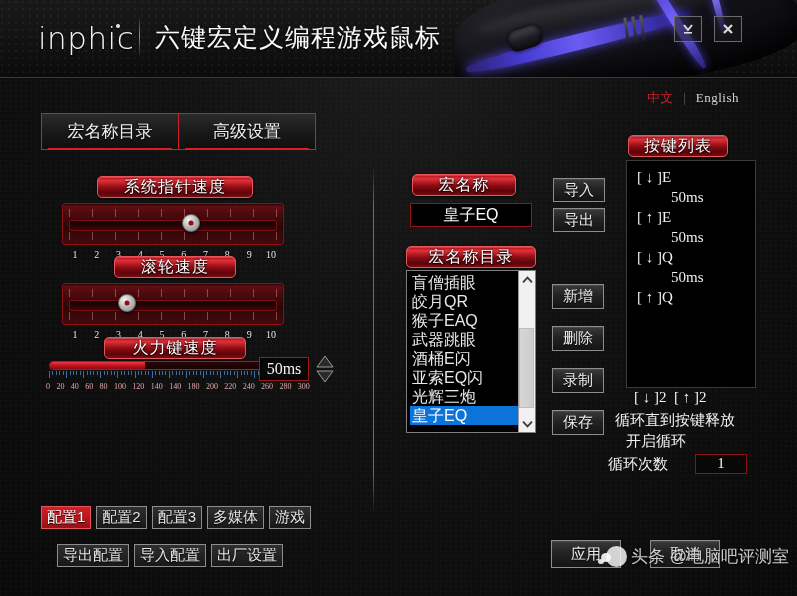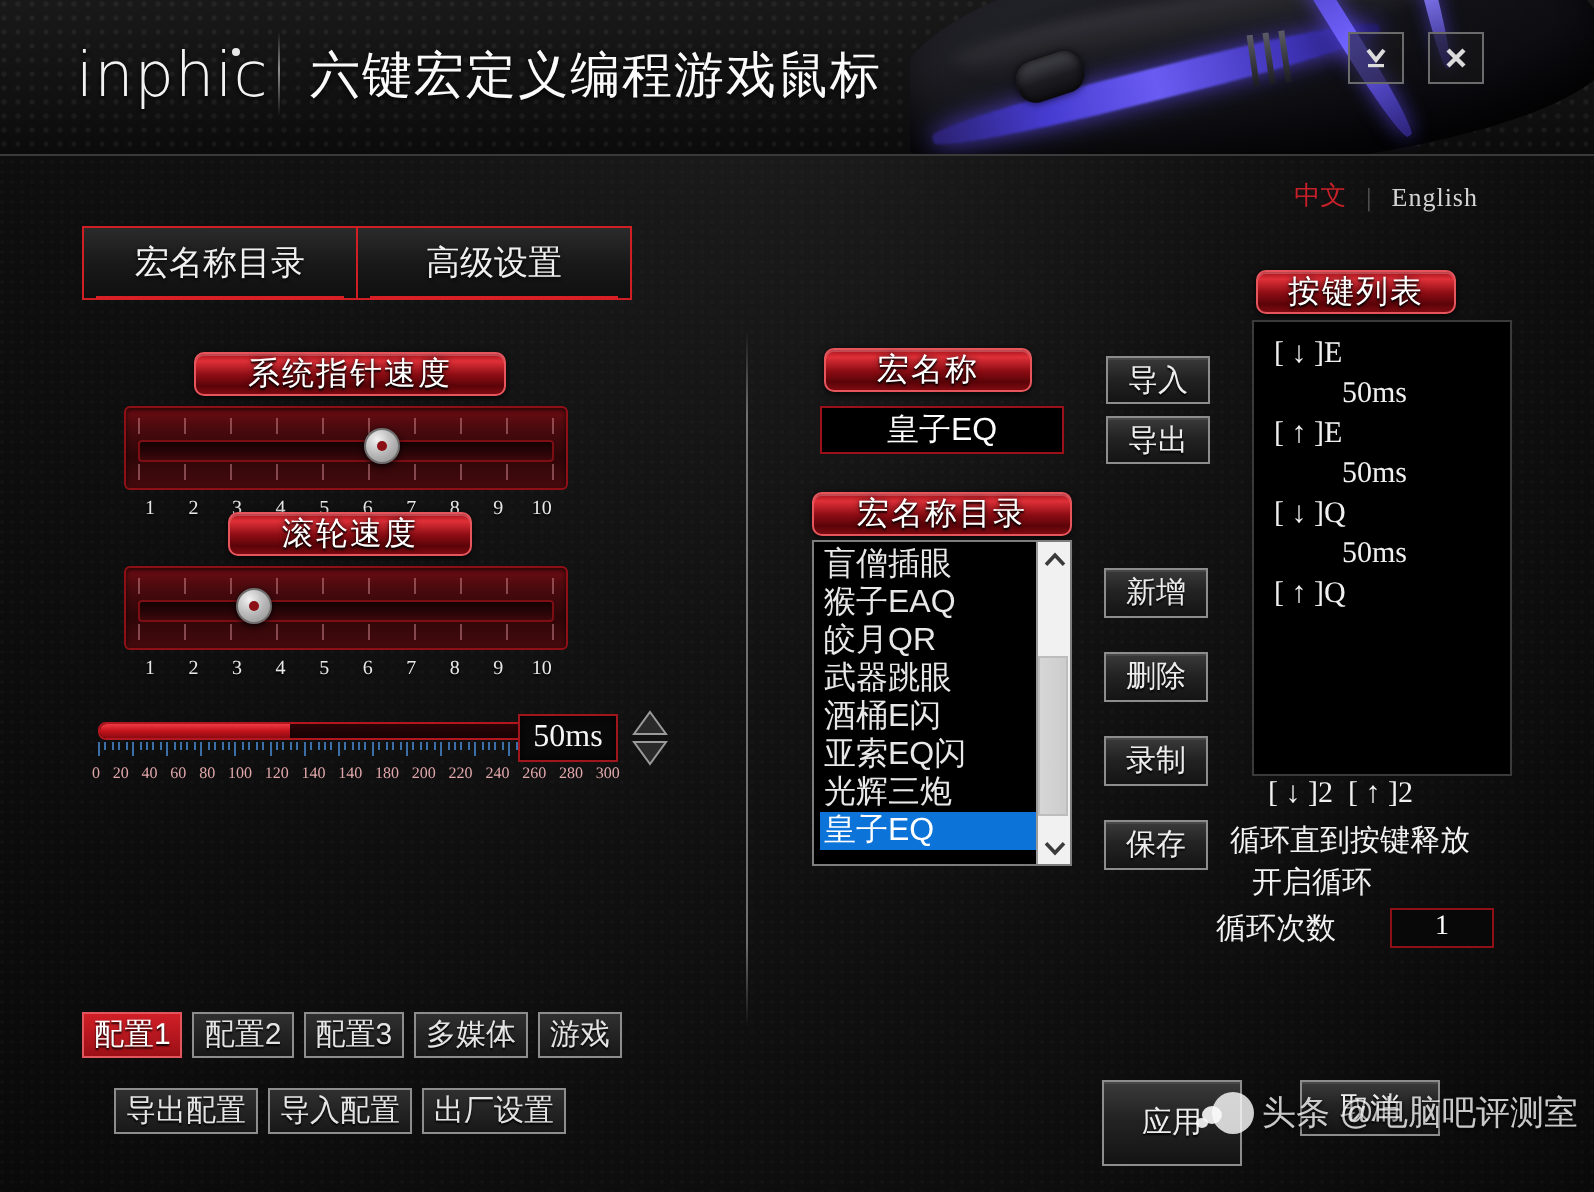--- a/index.html
+++ b/index.html
@@ -112,21 +112,21 @@
     background: rgba(25,25,25,.55);
     display:flex; align-items:center; justify-content:center;
     color: #d8d8d8; cursor: pointer;
   }
   .win-btn svg { display:block; }
 
   
   .lang {
     position:absolute; right: 58px; top: 89px;
     font-size: 13px; color: #cfcfcf;
-    display:flex; align-items:flex-end; gap: 10px;
+    display:flex; align-items:center; gap: 10px;
     font-family: "Liberation Serif", serif;
   }
   .lang .zh { color: #c8202a; cursor:pointer; }
   .lang .bar { color: #5c5c5c; }
   .lang .en { color: #d4d4d4; cursor:pointer; letter-spacing:.5px; }
 
   
   .tabs {
     position:absolute; left: 41px; top: 113px;
     width: 275px; height: 37px;
@@ -478,20 +478,23 @@
       <span>4</span>
       <span>5</span>
       <span>6</span>
       <span>7</span>
       <span>8</span>
       <span>9</span>
       <span>10</span>
     </div>
   </div>
 
+  <div class="pill" style="position:absolute;left:104px;top:337px;width:142px;height:22px;">
+    <span>火力键速度</span>
+  </div>
 
   <div class="fire-bar" style="left:49px;top:361px;width:258px;">
     <div class="fire-fill" style="width:37%;"></div>
   </div>
   <div class="fire-ticks" style="left:49px;top:371px;width:258px;height:7px;">
     <i style="height:7px"></i>
       <i style="height:4px"></i>
       <i style="height:4px"></i>
       <i style="height:4px"></i>
       <i style="height:4px"></i>
@@ -604,22 +607,22 @@
   </div>
   <div class="macro-input" style="left:410px;top:203px;width:122px;height:24px;">皇子EQ</div>
 
   <div class="pill" style="position:absolute;left:406px;top:246px;width:130px;height:22px;">
     <span>宏名称目录</span>
   </div>
 
   <div class="list-box" style="left:406px;top:270px;width:130px;height:163px;">
     <div class="list-items">
       <div class="list-item">盲僧插眼</div>
+      <div class="list-item">皎月QR</div>
       <div class="list-item">猴子EAQ</div>
-      <div class="list-item">皎月QR</div>
       <div class="list-item">武器跳眼</div>
       <div class="list-item">酒桶E闪</div>
       <div class="list-item">亚索EQ闪</div>
       <div class="list-item">光辉三炮</div>
       <div class="list-item sel">皇子EQ</div>
     </div>
     <div class="sbar" style="position:relative;">
       <div class="sbtn">
         <svg width="11" height="8" viewBox="0 0 11 8">
           <path d="M1 6.4 L5.5 1.6 L10 6.4" stroke="#3b3b3b" stroke-width="1.8" fill="none"></path>
@@ -667,21 +670,21 @@
     <div class="cfg-btn">配置3</div>
     <div class="cfg-btn">多媒体</div>
     <div class="cfg-btn">游戏</div>
   </div>
   <div class="cfg-row" style="left:57px;top:544px;">
     <div class="cfg-btn">导出配置</div>
     <div class="cfg-btn">导入配置</div>
     <div class="cfg-btn">出厂设置</div>
   </div>
 
-  <div class="btn" style="position:absolute;left:551px;top:540px;width:70px;height:43px;">应用</div>
+  <div class="btn" style="position:absolute;left:551px;top:540px;width:70px;height:28px;">应用</div>
   <div class="btn" style="position:absolute;left:650px;top:540px;width:70px;height:28px;">取消</div>
 
   <div class="watermark">
     <span class="wm-icon"></span>
     <span>头条 @电脑吧评测室</span>
   </div>
 
 </div>
 
 </body></html>

